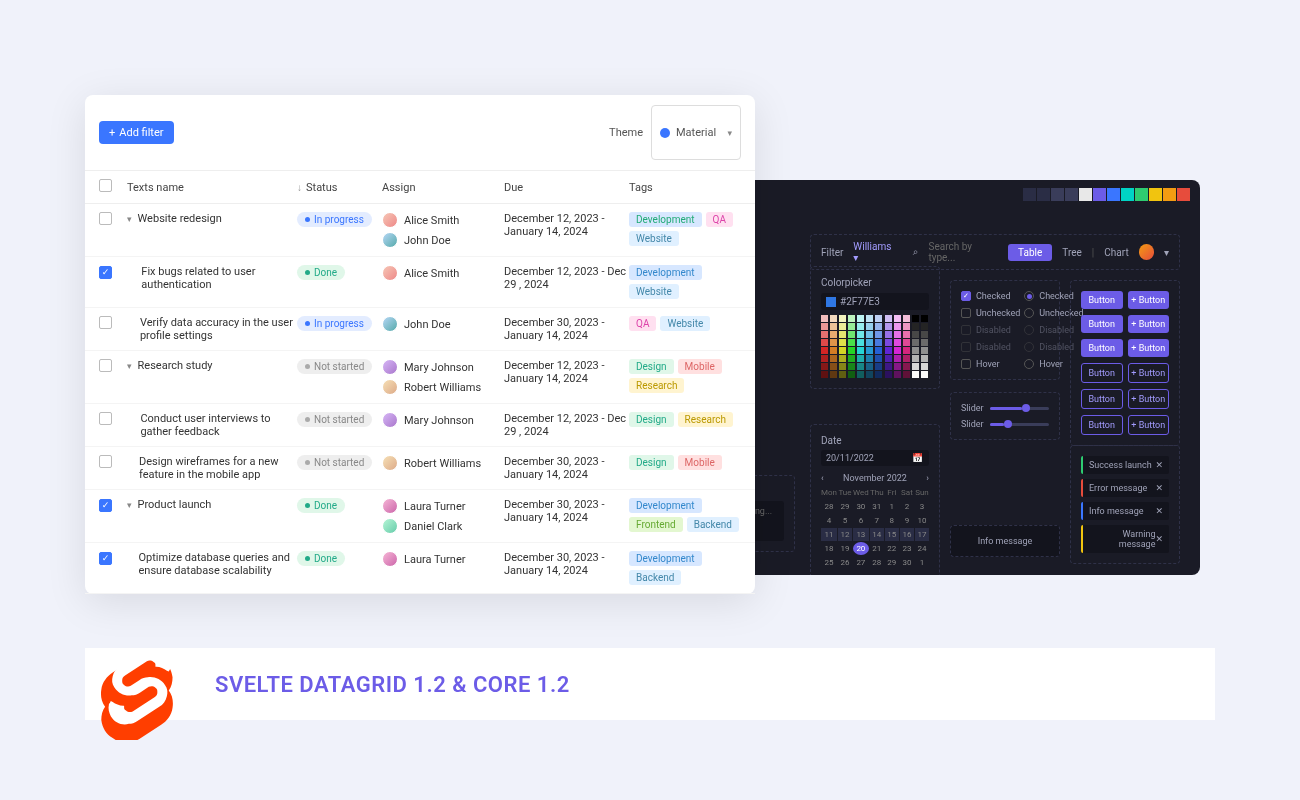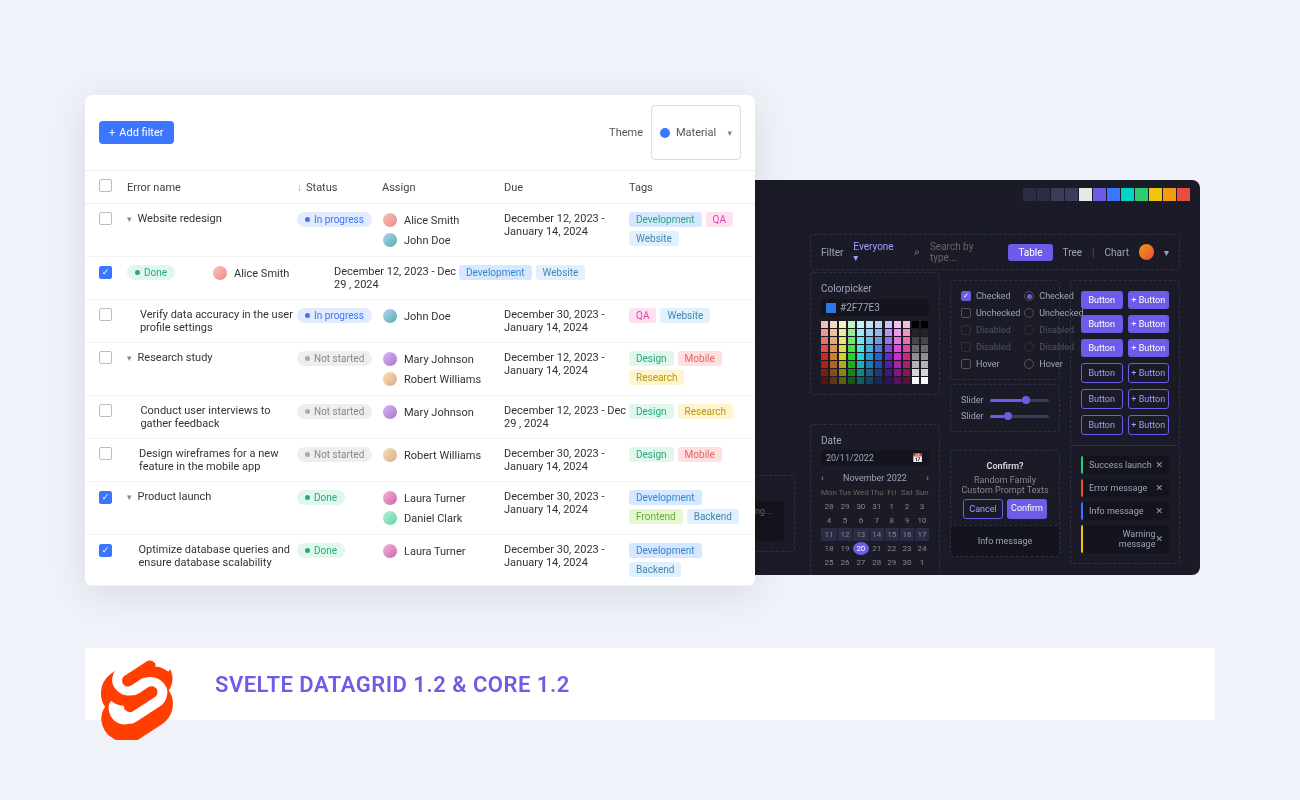--- a/index.html
+++ b/index.html
@@ -33,32 +33,32 @@
 .tags-wrap{display:flex;flex-wrap:wrap;gap:4px}
 .tag{padding:2px 7px;border-radius:3px;font-size:10px}
 
 .dark-panel{position:absolute;left:530px;top:180px;width:670px;height:395px;background:#1a1b26;border-radius:8px;overflow:hidden;z-index:2;font-size:10px;color:#a0a3b8}
 .dark-top{position:absolute;right:10px;top:8px;display:flex;gap:1px}
 .sw{width:13px;height:13px}
 .dark-toolbar{position:absolute;left:280px;top:54px;right:20px;display:flex;align-items:center;gap:10px;border:1px dashed #2f3148;border-radius:4px;padding:6px 10px}
 .pill7{background:#6c5ce7;color:#fff;padding:3px 10px;border-radius:3px;font-size:10px}
 .user-av{width:16px;height:16px;border-radius:50%;background:linear-gradient(135deg,#f39c12,#e74c3c)}
 .card{position:absolute;border:1px dashed #2f3148;border-radius:4px;padding:10px}
-.cp-card{left:280px;top:92px;width:130px}
+.cp-card{left:280px;top:86px;width:130px}
 .cp-input{display:flex;align-items:center;gap:4px;background:#13141d;padding:3px 5px;border-radius:3px;margin:5px 0}
 .cp-sw{width:10px;height:10px;background:#2f77e3}
 .cp-grid{display:grid;grid-template-columns:repeat(12,1fr);gap:1px}
 .cp-cell{width:7px;height:7px}
 .chk-card{left:420px;top:100px;width:110px;display:flex;flex-direction:column;gap:7px}
 .chk-row{display:flex;align-items:center;gap:5px;font-size:9px}
 .sq{width:10px;height:10px;border:1px solid #555;border-radius:2px;display:inline-flex;align-items:center;justify-content:center;font-size:7px}
 .sq.on{background:#6c5ce7;border-color:#6c5ce7;color:#fff}
 .ci{width:10px;height:10px;border:1px solid #555;border-radius:50%;display:inline-flex;align-items:center;justify-content:center}
 .ci.on::after{content:"";width:5px;height:5px;background:#6c5ce7;border-radius:50%}
-.slider-card{left:420px;top:204px;width:110px;display:flex;flex-direction:column;gap:6px}
+.slider-card{left:420px;top:212px;width:110px;display:flex;flex-direction:column;gap:6px}
 .sl{display:flex;align-items:center;gap:6px;font-size:9px}
 .sl-track{flex:1;height:3px;background:#3a3d5a;border-radius:2px;position:relative}
 .sl-fill{position:absolute;left:0;top:0;height:100%;background:#6c5ce7;border-radius:2px}
 .sl-thumb{position:absolute;width:8px;height:8px;background:#6c5ce7;border-radius:50%;top:-2.5px}
 .btn-card{left:540px;top:100px;width:110px;display:flex;flex-direction:column;gap:6px}
 .btn-row{display:flex;gap:5px}
 .btn7{flex:1;background:#6c5ce7;color:#fff;padding:4px 0;border-radius:3px;font-size:9px;text-align:center}
 .btn7.outline{background:transparent;border:1px solid #6c5ce7;color:#a29bfe}
 .msg-card{left:540px;top:265px;width:110px;display:flex;flex-direction:column;gap:5px}
 .msg{display:flex;align-items:center;justify-content:space-between;background:#13141d;border-left:2px solid;padding:4px 6px;border-radius:2px;font-size:9px}
@@ -96,21 +96,21 @@
       <span>Theme</span>
       <div class="theme-select">
         <span class="theme-dot"></span>
         <span>Material</span>
         <span class="chev">▾</span>
       </div>
     </div>
   </div>
   <div class="thead">
     <div class="col-chk"><span class="chk"></span></div>
-    <div class="col-name">Error name</div>
+    <div class="col-name">Texts name</div>
     <div class="col-status"><span class="sort-ico">↓</span><span>Status</span></div>
     <div class="col-assign">Assign</div>
     <div class="col-due">Due</div>
     <div class="col-tags">Tags</div>
   </div>
   <div id="rows">
       <div class="row">
         <div class="col-chk"><span class="chk "></span></div>
   <div class="col-name">
           <div class="task-cell">
@@ -135,20 +135,26 @@
   <div class="col-tags">
           <div class="tags-wrap">
             <span class="tag" style="background:#d7e7ff;color:#2a7">Development</span>
             <span class="tag" style="background:#ffe0f0;color:#d4a">QA</span>
             <span class="tag" style="background:#e0f0ff;color:#48a">Website</span>
           </div>
         </div>
       </div>
       <div class="row">
         <div class="col-chk"><span class="chk on">✓</span></div>
+  <div class="col-name">
+          <div class="task-cell">
+            <span style="width:10px"></span>
+            <span>Fix bugs related to user authentication</span>
+          </div>
+        </div>
   <div class="col-status"><span class="status-pill" style="background:#e0f7e9;color:#2a8"><span class="st-dot" style="background:#2a8"></span>Done</span></div>
   <div class="col-assign">
           <div class="assignees">
             <div class="assignee">
               <span class="avatar" style="--a1:#f6c7b6;--a2:#e88"></span>
               <span>Alice Smith</span>
             </div>
           </div>
         </div>
   <div class="col-due">December 12, 2023 - Dec 29 , 2024</div>
@@ -334,21 +340,21 @@
       <div class="sw" style="background: rgb(108, 92, 231);"></div>
       <div class="sw" style="background: rgb(58, 118, 255);"></div>
       <div class="sw" style="background: rgb(0, 212, 197);"></div>
       <div class="sw" style="background: rgb(46, 204, 113);"></div>
       <div class="sw" style="background: rgb(241, 196, 15);"></div>
       <div class="sw" style="background: rgb(243, 156, 18);"></div>
       <div class="sw" style="background: rgb(231, 76, 60);"></div>
     </div>
   <div class="dark-toolbar">
     <span>Filter</span>
-    <span style="color:#a29bfe"><span>Everyone</span> ▾</span>
+    <span style="color:#a29bfe"><span>Williams</span> ▾</span>
     <span style="margin-left:6px">⌕</span>
     <span style="color:#666">Search by type...</span>
     <span style="margin-left:auto" class="pill7">Table</span>
     <span>Tree</span>
     <span style="color:#555">|</span>
     <span>Chart</span>
     <span class="user-av"></span>
     <span>▾</span>
   </div>
 
@@ -614,28 +620,20 @@
         <div class="cal-d">25</div>
         <div class="cal-d">26</div>
         <div class="cal-d">27</div>
         <div class="cal-d">28</div>
         <div class="cal-d">29</div>
         <div class="cal-d">30</div>
         <div class="cal-d">1</div>
       </div>
   </div>
 
-  <div class="card confirm-card">
-    <div style="font-weight:600;color:#ddd">Confirm?</div>
-    <div style="margin:4px 0;color:#888">Random Family Custom Prompt Texts</div>
-    <div style="display:flex;gap:4px;justify-content:center">
-      <span class="btn7 outline" style="flex:0 0 40px">Cancel</span>
-      <span class="btn7" style="flex:0 0 40px">Confirm</span>
-    </div>
-  </div>
 
   <div class="card info-card">Info message</div>
 
   <div class="card hover-card">
     <span class="chk-row">
         <span class="sq"></span>
         <span>Hover</span>
       </span>
     <span class="chk-row">
         <span class="ci"></span>

